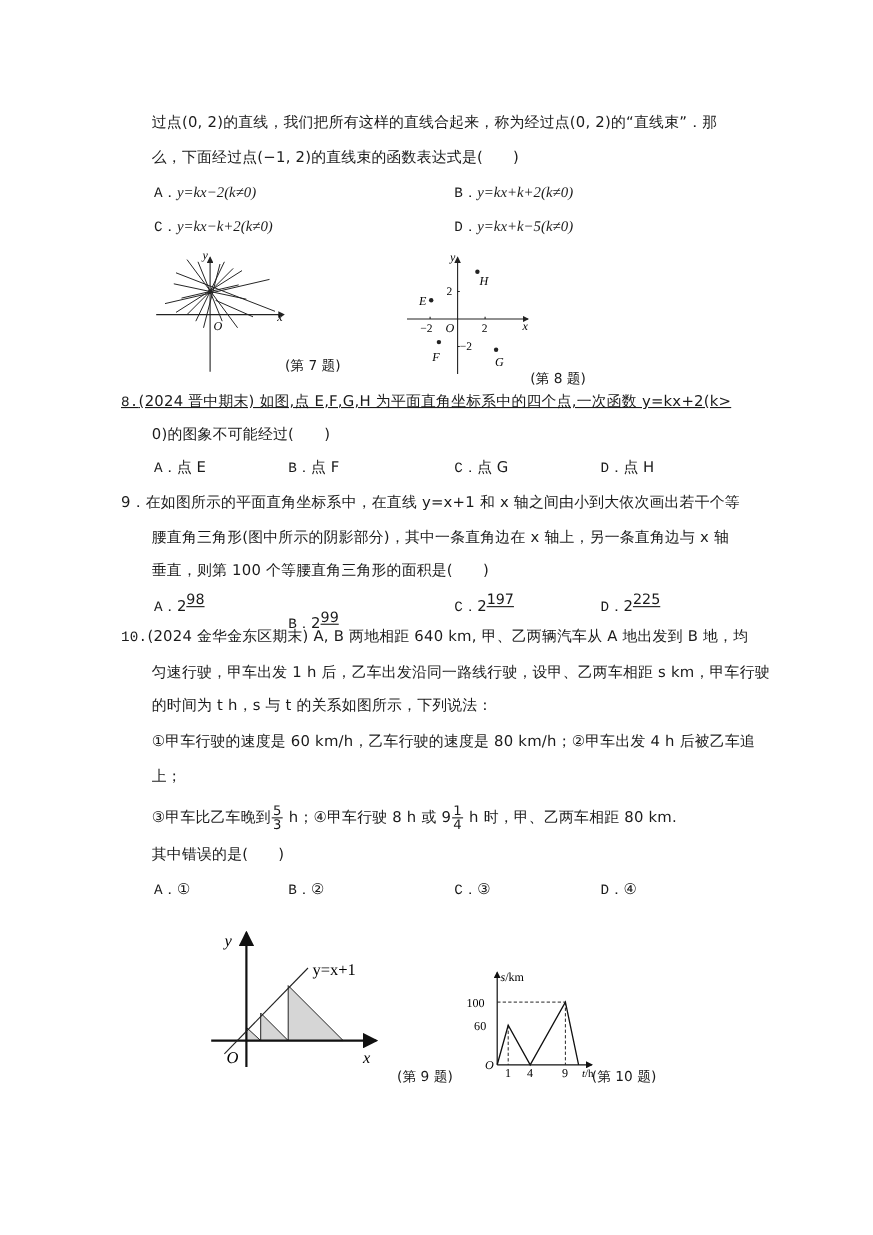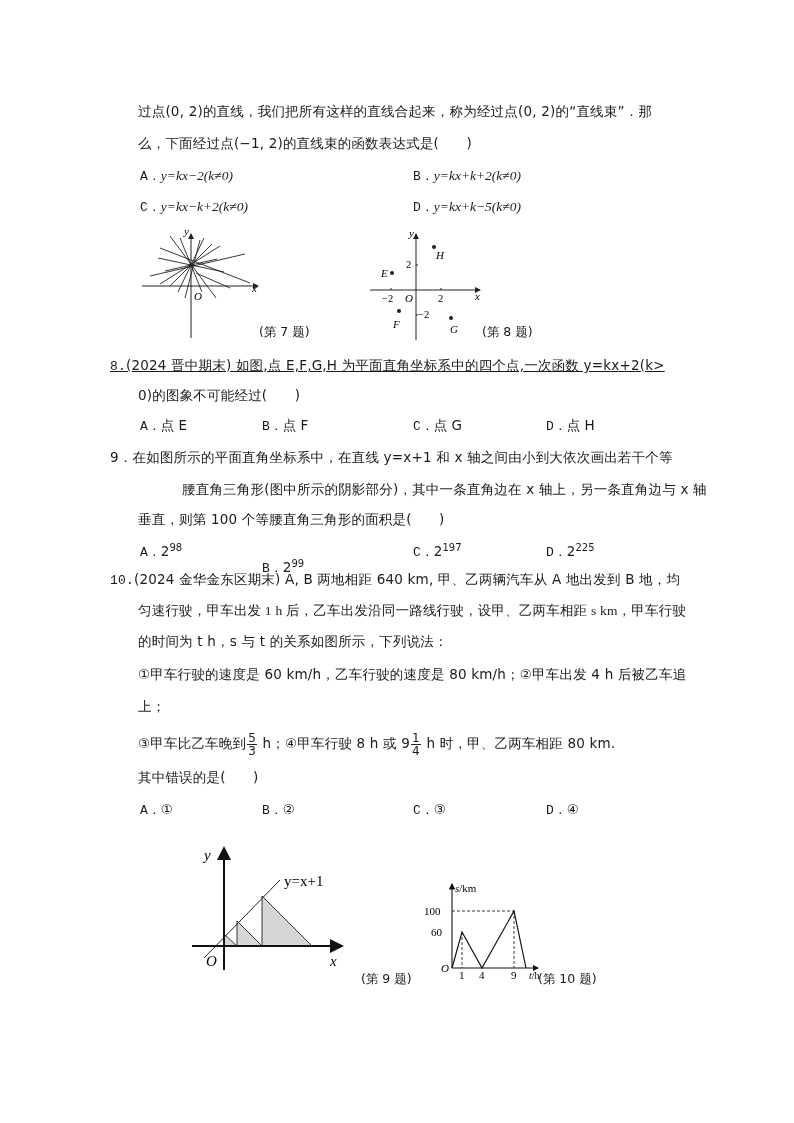--- a/index.html
+++ b/index.html
@@ -6,21 +6,21 @@
   body { width: 794px; height: 1123px; position: relative; overflow: hidden;
          font-family: "DejaVu Sans", "Liberation Sans", sans-serif; color: #1a1a1a; }
   .abs { position: absolute; white-space: nowrap; }
   .txt { font-size: 13.5px; line-height: 18px; letter-spacing: 0.2px; }
   .mono { font-family: "Liberation Mono", "DejaVu Sans Mono", monospace; font-size: 13px; }
   .it { font-family: "Liberation Serif", "DejaVu Serif", serif; font-style: italic; }
   .opt { font-size: 13.5px; line-height: 18px; }
   .frac { display: inline-block; vertical-align: middle; text-align: center; font-size: 12px; line-height: 12px; margin: 0 1px; }
   .frac span { display: block; }
   .frac .num { border-bottom: 1px solid #222; padding: 0 1px; }
-  sup { font-size: 10px; line-height: 0; }
+  sup { font-size: 13px; line-height: 0; text-decoration: underline; }
   svg text { font-family: "Liberation Serif", "DejaVu Serif", serif; }
   .cap { font-size: 12.5px; }
 </style>
 </head>
 <body>
 
 <div class="abs txt" style="left:138px; top:102px;">过点(0, 2)的直线，我们把所有这样的直线合起来，称为经过点(0, 2)的“直线束”．那</div>
 <div class="abs txt" style="left:138px; top:134px;">么，下面经过点(−1, 2)的直线束的函数表达式是(　　)</div>
 
 <div class="abs opt" style="left:140px; top:166px;">
@@ -89,61 +89,61 @@
   <text x="37" y="74" font-size="11" font-style="italic">O</text>
   <text x="13" y="49" font-size="11" font-style="italic">E</text>
   <text x="25" y="100" font-size="11" font-style="italic">F</text>
   <text x="82" y="105" font-size="11" font-style="italic">G</text>
   <text x="68" y="31" font-size="11" font-style="italic">H</text>
   <text x="14" y="74" font-size="10.5">−2</text>
   <text x="70" y="74" font-size="10.5">2</text>
   <text x="38" y="40" font-size="10.5">2</text>
   <text x="50" y="90" font-size="10.5">−2</text>
 </svg>
-<div class="abs cap" style="left:482px; top:324px;text-align:right;">(第 8 题)</div>
+<div class="abs cap" style="left:482px; top:336px;text-align:right;">(第 8 题)</div>
 
 <div class="abs txt" style="left:110px; top:356px;text-decoration:underline;">
   <span class="mono">8.</span><span>(2024 晋中期末) 如图,点 E,F,G,H 为平面直角坐标系中的四个点,一次函数 y=kx+2(k&gt;</span>
 </div>
 <div class="abs txt" style="left:138px; top:386px;">0)的图象不可能经过(　　)</div>
 
 <div class="abs opt" style="left:140px; top:416px;">
   <span class="mono">A．</span><span>点 E</span>
 </div>
 <div class="abs opt" style="left:262px; top:416px;">
   <span class="mono">B．</span><span>点 F</span>
 </div>
 <div class="abs opt" style="left:413px; top:416px;">
   <span class="mono">C．</span><span>点 G</span>
 </div>
 <div class="abs opt" style="left:546px; top:416px;">
   <span class="mono">D．</span><span>点 H</span>
 </div>
 
 <div class="abs txt" style="left:110px; top:448px;">9．在如图所示的平面直角坐标系中，在直线 y=x+1 和 x 轴之间由小到大依次画出若干个等</div>
-<div class="abs txt" style="left:138px; top:480px;margin-left:44px;">腰直角三角形(图中所示的阴影部分)，其中一条直角边在 x 轴上，另一条直角边与 x 轴</div>
+<div class="abs txt" style="left:138px; top:480px;">腰直角三角形(图中所示的阴影部分)，其中一条直角边在 x 轴上，另一条直角边与 x 轴</div>
 <div class="abs txt" style="left:138px; top:510px;">垂直，则第 100 个等腰直角三角形的面积是(　　)</div>
 
 <div class="abs opt" style="left:140px; top:542px;">
   <span class="mono">A．</span><span>2</span><sup>98</sup>
 </div>
 <div class="abs opt" style="left:262px; top:542px;margin-top:16px;">
   <span class="mono">B．</span><span>2</span><sup>99</sup>
 </div>
 <div class="abs opt" style="left:413px; top:542px;">
   <span class="mono">C．</span><span>2</span><sup>197</sup>
 </div>
 <div class="abs opt" style="left:546px; top:542px;">
   <span class="mono">D．</span><span>2</span><sup>225</sup>
 </div>
 
 <div class="abs txt" style="left:110px; top:570px;">
   <span class="mono">10.</span><span>(2024 金华金东区期末) A, B 两地相距 640 km, 甲、乙两辆汽车从 A 地出发到 B 地，均</span>
 </div>
-<div class="abs txt" style="left:138px; top:602px;font-family:Liberation Serif, serif;">匀速行驶，甲车出发 1 h 后，乙车出发沿同一路线行驶，设甲、乙两车相距 s km，甲车行驶</div>
+<div class="abs txt" style="left:138px; top:602px;">匀速行驶，甲车出发 1 h 后，乙车出发沿同一路线行驶，设甲、乙两车相距 s km，甲车行驶</div>
 <div class="abs txt" style="left:138px; top:632px;">的时间为 t h，s 与 t 的关系如图所示，下列说法：</div>
 
 <div class="abs txt" style="left:138px; top:665px;">①甲车行驶的速度是 60 km/h，乙车行驶的速度是 80 km/h；②甲车出发 4 h 后被乙车追</div>
 <div class="abs txt" style="left:138px; top:697px;">上；</div>
 
 <div class="abs txt" style="left:138px; top:728px; line-height:30px;">
   <span>③甲车比乙车晚到</span><span class="frac"><span class="num">5</span><span>3</span></span><span> h；④甲车行驶 8 h 或 9</span><span class="frac"><span class="num">1</span><span>4</span></span><span> h 时，甲、乙两车相距 80 km.</span>
 </div>
 
 <div class="abs txt" style="left:138px; top:768px;">其中错误的是(　　)</div>

